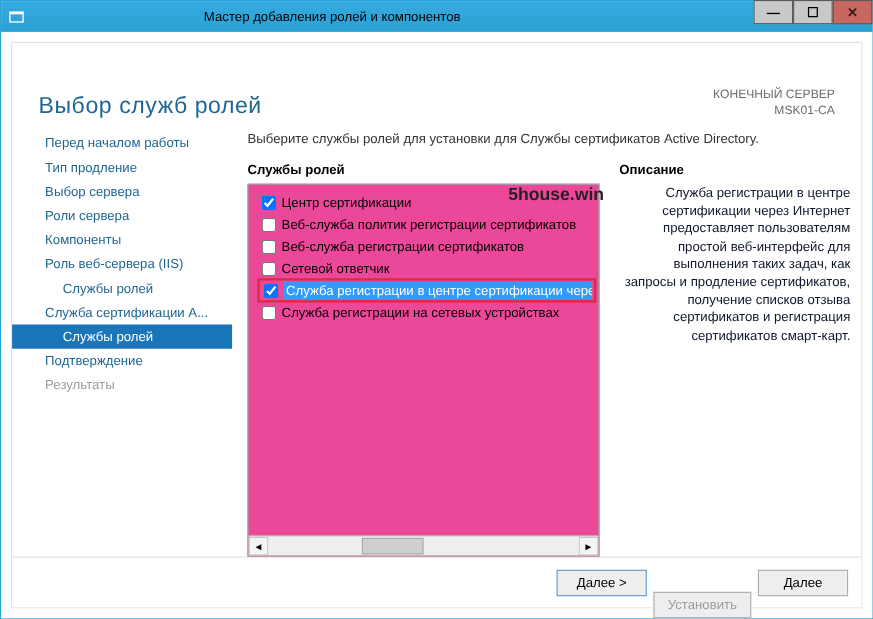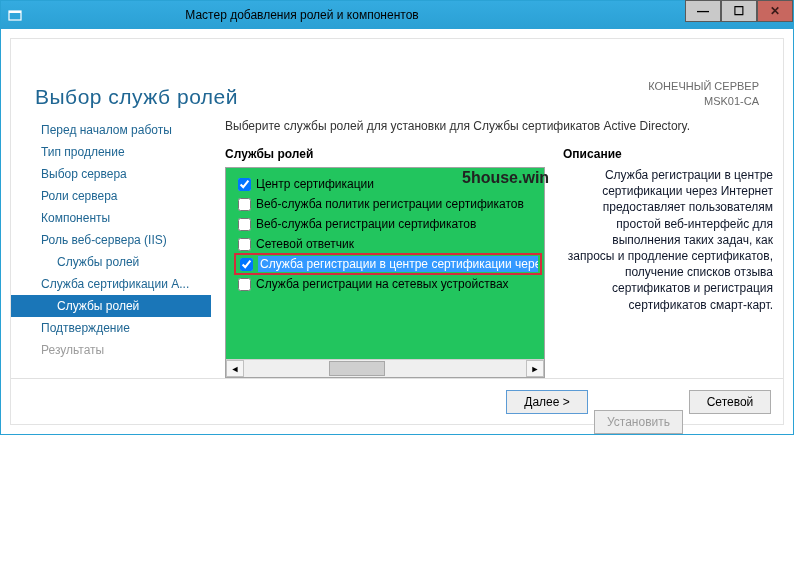--- a/index.html
+++ b/index.html
@@ -6,21 +6,21 @@
   body {
     font-family: "Segoe UI", Tahoma, sans-serif;
     font-size: 12px;
     background: #fff;
     width: 794px;
     height: 563px;
     overflow: hidden;
   }
   .window {
     width: 794px;
-    height: 435px;
+    height: 563px;
     display: flex;
     flex-direction: column;
     border: 1px solid #2aa2d5;
   }
   .titlebar {
     height: 28px;
     background: linear-gradient(#34abe0, #2ba0d4);
     display: flex;
     align-items: center;
     color: #000;
@@ -120,21 +120,21 @@
     min-width: 0;
   }
   .instruction { font-size: 12px; color: #333; margin-bottom: 14px; }
   .columns { display: flex; flex: 1; min-height: 0; }
   .roles-col { width: 320px; display: flex; flex-direction: column; }
   .desc-col { flex: 1; padding-left: 18px; }
   .col-header { font-weight: 600; font-size: 12px; margin-bottom: 6px; }
   .roles-box {
     flex: 1;
     border: 1px solid #a3a3a3;
-    background: #22c55e;
+    background: #ec4899;
     overflow: hidden;
     display: flex;
     flex-direction: column;
     position: relative;
   }
   .roles-list {
     flex: 1;
     padding: 6px 4px 6px 12px;
     overflow: hidden;
   }
@@ -313,19 +313,19 @@
               <div class="col-header">Описание</div>
               <div class="desc-text">Служба регистрации в центре сертификации через Интернет предоставляет пользователям простой веб-интерфейс для выполнения таких задач, как запросы и продление сертификатов, получение списков отзыва сертификатов и регистрация сертификатов смарт-карт.</div>
             </div>
           </div>
         </div>
       </div>
 
       <div class="footer">
         <button class="btn primary">Далее &gt;</button>
         <button class="btn" disabled="">Установить</button>
-        <button class="btn">Сетевой</button>
+        <button class="btn">Далее</button>
       </div>
 
       <div class="watermark">5house.win</div>
     </div>
   </div>
 </div>
 
 </body></html>

